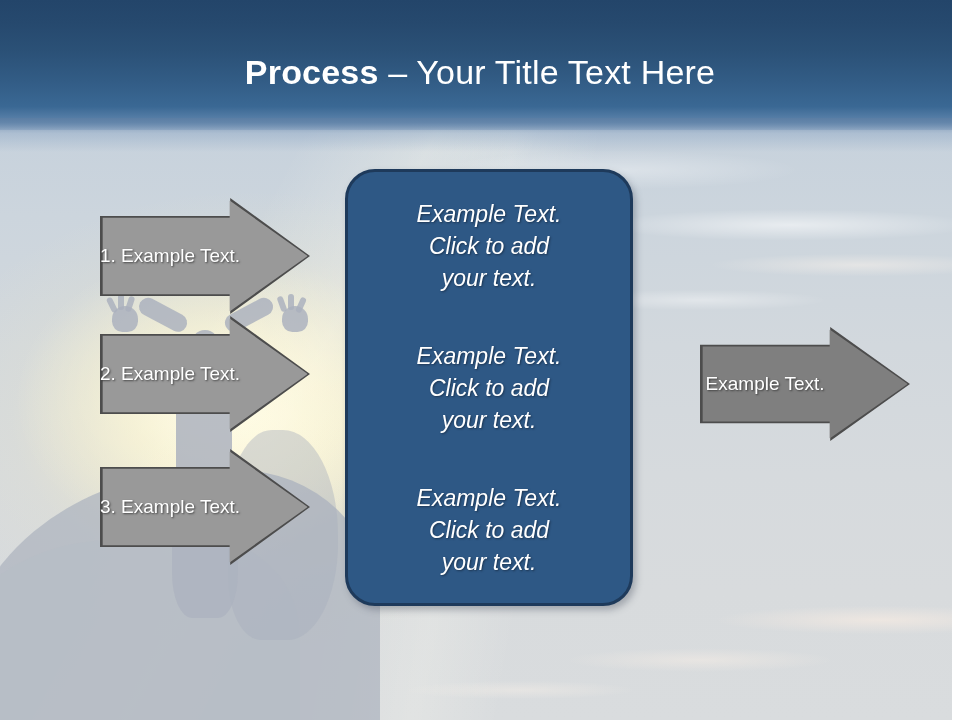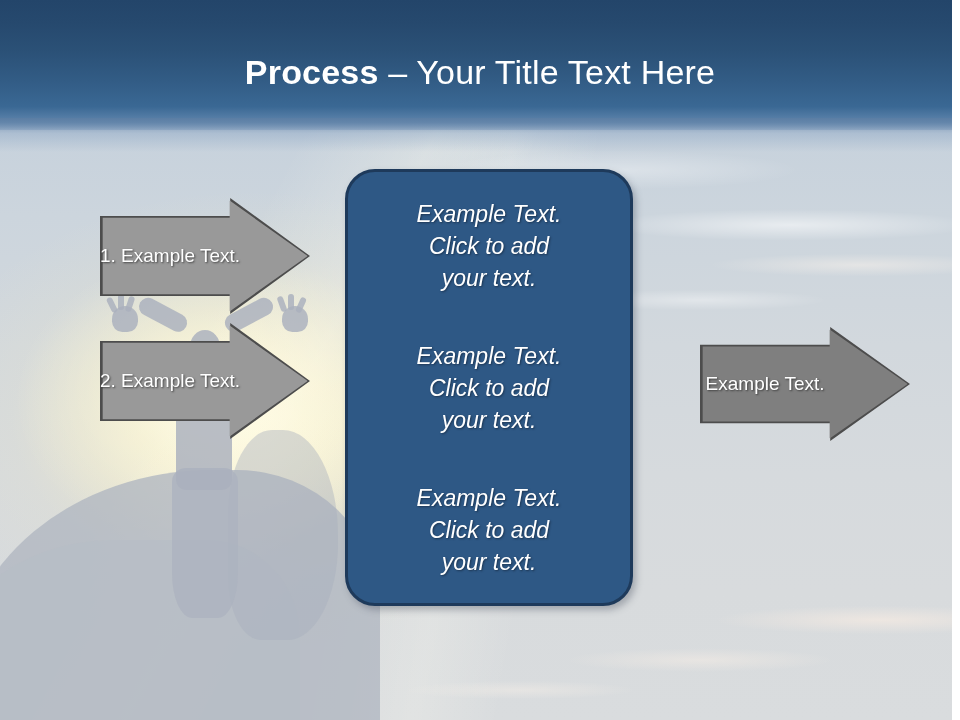--- a/index.html
+++ b/index.html
@@ -219,21 +219,21 @@
     color: #ffffff;
     font-size: 19px;
     line-height: 24px;
     text-shadow: 1px 1px 2px rgba(40,40,40,0.75);
     white-space: nowrap;
     pointer-events: none;
   }
 
   
   #arrow-1 { left: 93px; top: 198px; width: 210px; height: 116px; }
-  #arrow-2 { left: 93px; top: 323px; width: 210px; height: 116px; }
+  #arrow-2 { left: 93px; top: 316px; width: 210px; height: 116px; }
   #arrow-3 { left: 93px; top: 449px; width: 210px; height: 116px; }
   #arrow-out { left: 693px; top: 327px; width: 210px; height: 114px; }
 
   
   #center-panel {
     position: absolute;
     left: 345px; top: 169px;
     width: 288px; height: 437px;
     background: #2e5885;
     border: 3px solid #1e3a5b;
@@ -300,20 +300,25 @@
     <div class="arrow-shape arrow-fill" style="transform:scale(0.978,0.955); transform-origin:center;"></div>
     <div class="arrow-label">1. Example Text.</div>
   </div>
 
   <div class="arrow" id="arrow-2">
     <div class="arrow-shape arrow-border"></div>
     <div class="arrow-shape arrow-fill" style="transform:scale(0.978,0.955); transform-origin:center;"></div>
     <div class="arrow-label">2. Example Text.</div>
   </div>
 
+  <div class="arrow" id="arrow-3">
+    <div class="arrow-shape arrow-border"></div>
+    <div class="arrow-shape arrow-fill" style="transform:scale(0.978,0.955); transform-origin:center;"></div>
+    <div class="arrow-label">3. Example Text.</div>
+  </div>
 
   <div id="center-panel">
     <div class="panel-block">Example Text.
 Click  to add
 your text.</div>
     <div class="panel-block">Example Text.
 Click  to add
 your text.</div>
     <div class="panel-block">Example Text.
 Click  to add

